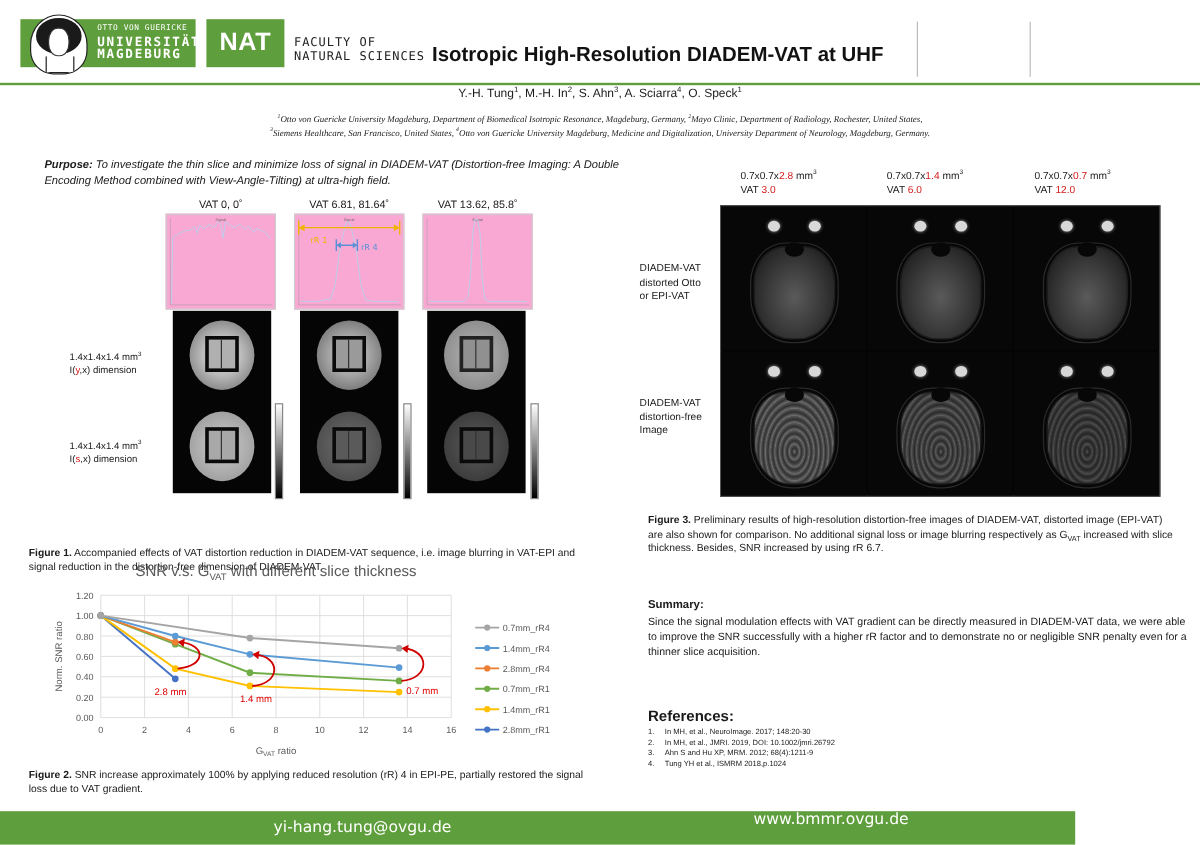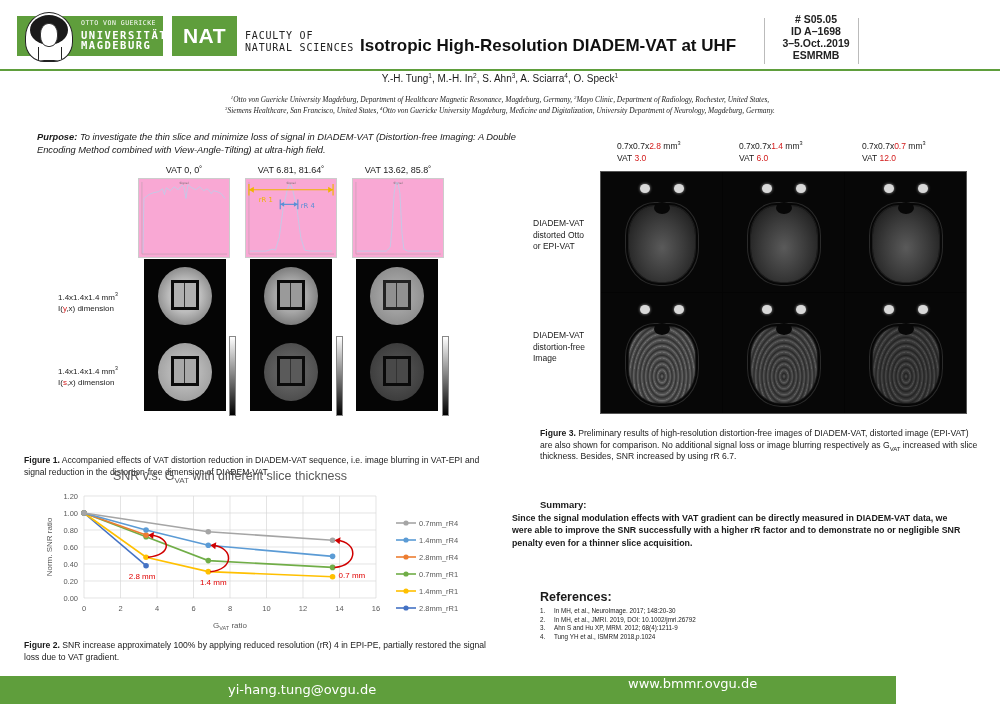--- a/index.html
+++ b/index.html
@@ -66,21 +66,21 @@
   .brain-cell .eye { position: absolute; top: 12px; width: 10px; height: 9px; border-radius: 50%; background: #d8d8d8; box-shadow: 0 0 3px #aaa; }
   .brain-cell .eye.l { left: 39px; }
   .brain-cell .eye.r { left: 73px; }
   .brain-cell .brain { position: absolute; left: 28px; top: 34px; width: 66px; height: 76px; border-radius: 38% 38% 45% 45%; background: radial-gradient(ellipse at 50% 55%, #5a5a5a 0%, #3c3c3c 45%, #2a2a2a 70%, #111 100%); box-shadow: 0 0 0 1px #1e1e1e; }
   .brain-cell .brain.sharp { background: repeating-radial-gradient(ellipse at 50% 65%, #707070 0px, #303030 2px, #5a5a5a 4px), #3a3a3a; }
   .brain-cell .notch { position: absolute; left: 53px; top: 30px; width: 16px; height: 12px; border-radius: 50%; background: #070707; }
   .brain-cell .skull { position: absolute; left: 24px; top: 30px; width: 74px; height: 84px; border-radius: 40% 40% 46% 46%; border: 1px solid #2a2a2a; }
 
   
   .summary-title { position: absolute; left: 540px; top: 499px; font-size: 9.5px; font-weight: bold; font-family: "Liberation Sans", sans-serif; }
-  .summary-body { position: absolute; left: 512px; top: 512px; width: 450px; font-size: 8.8px; line-height: 12.3px; font-family: "Liberation Sans", sans-serif; font-weight: bold; }
+  .summary-body { position: absolute; left: 540px; top: 512px; width: 450px; font-size: 8.8px; line-height: 12.3px; font-family: "Liberation Sans", sans-serif; }
   .refs-title { position: absolute; left: 540px; top: 590px; font-size: 12.5px; font-weight: bold; font-family: "Liberation Sans", sans-serif; }
   .refs-list { position: absolute; left: 540px; top: 607px; font-size: 6.3px; line-height: 8.5px; font-family: "Liberation Sans", sans-serif; list-style: none; }
   .refs-list li span.num { display: inline-block; width: 14px; }
 
   
   .footer { position: absolute; left: 0; top: 676px; width: 896px; height: 28px; background: #5f9e3c; color: #fff; font-size: 13px; font-family: "DejaVu Sans", sans-serif; }
   .footer .email { position: absolute; left: 228px; top: 6px; }
   .footer .web { position: absolute; left: 628px; top: 0; }
 </style>
 </head>
@@ -99,32 +99,26 @@
       <span class="big">MAGDEBURG</span>
     </div>
   </div>
   <div class="nat-logo">NAT</div>
   <div class="faculty">
     <div>FACULTY OF</div>
     <div>NATURAL SCIENCES</div>
   </div>
   <div class="title">Isotropic High-Resolution DIADEM-VAT at UHF</div>
   <div class="vsep" style="left:764px;"></div>
-  <div class="poster-id">
-    <div class="bold"># S05.05</div>
-    <div class="bold">ID A–1698</div>
-    <div class="bold">3–5.Oct..2019</div>
-    <div class="bold">ESMRMB</div>
-  </div>
   <div class="vsep" style="left:858px;"></div>
   <div class="header-rule"></div>
 </div>
 
 <div class="authors" id="authors"><span>Y.-H. Tung</span><sup>1</sup>, <span>M.-H. In</span><sup>2</sup>, <span>S. Ahn</span><sup>3</sup>, <span>A. Sciarra</span><sup>4</sup>, <span>O. Speck</span><sup>1</sup></div>
-<div class="affil" style="top:95px;" id="affil1"><sup>1</sup><span>Otto von Guericke University Magdeburg, Department of Healthcare Magnetic Resonance, Magdeburg, Germany, </span><sup>2</sup><span>Mayo Clinic, Department of Radiology, Rochester, United States,</span></div>
+<div class="affil" style="top:95px;" id="affil1"><sup>1</sup><span>Otto von Guericke University Magdeburg, Department of Biomedical Isotropic Resonance, Magdeburg, Germany, </span><sup>2</sup><span>Mayo Clinic, Department of Radiology, Rochester, United States,</span></div>
 <div class="affil" style="top:106px;" id="affil2"><sup>3</sup><span>Siemens Healthcare, San Francisco, United States, </span><sup>4</sup><span>Otto von Guericke University Magdeburg, Medicine and Digitalization, University Department of Neurology, Magdeburg, Germany.</span></div>
 
 <div class="purpose">
   <b>Purpose:</b><span> To investigate the thin slice and minimize loss of signal in DIADEM-VAT (Distortion-free Imaging: A Double Encoding Method combined with View-Angle-Tilting) at ultra-high field.</span>
 </div>
 
 <div>
   <div class="fig1-col-title" style="left:138px;">VAT 0, 0˚</div>
   <div class="fig1-col-title" style="left:245px;">VAT 6.81, 81.64˚</div>
   <div class="fig1-col-title" style="left:352px;">VAT 13.62, 85.8˚</div>

